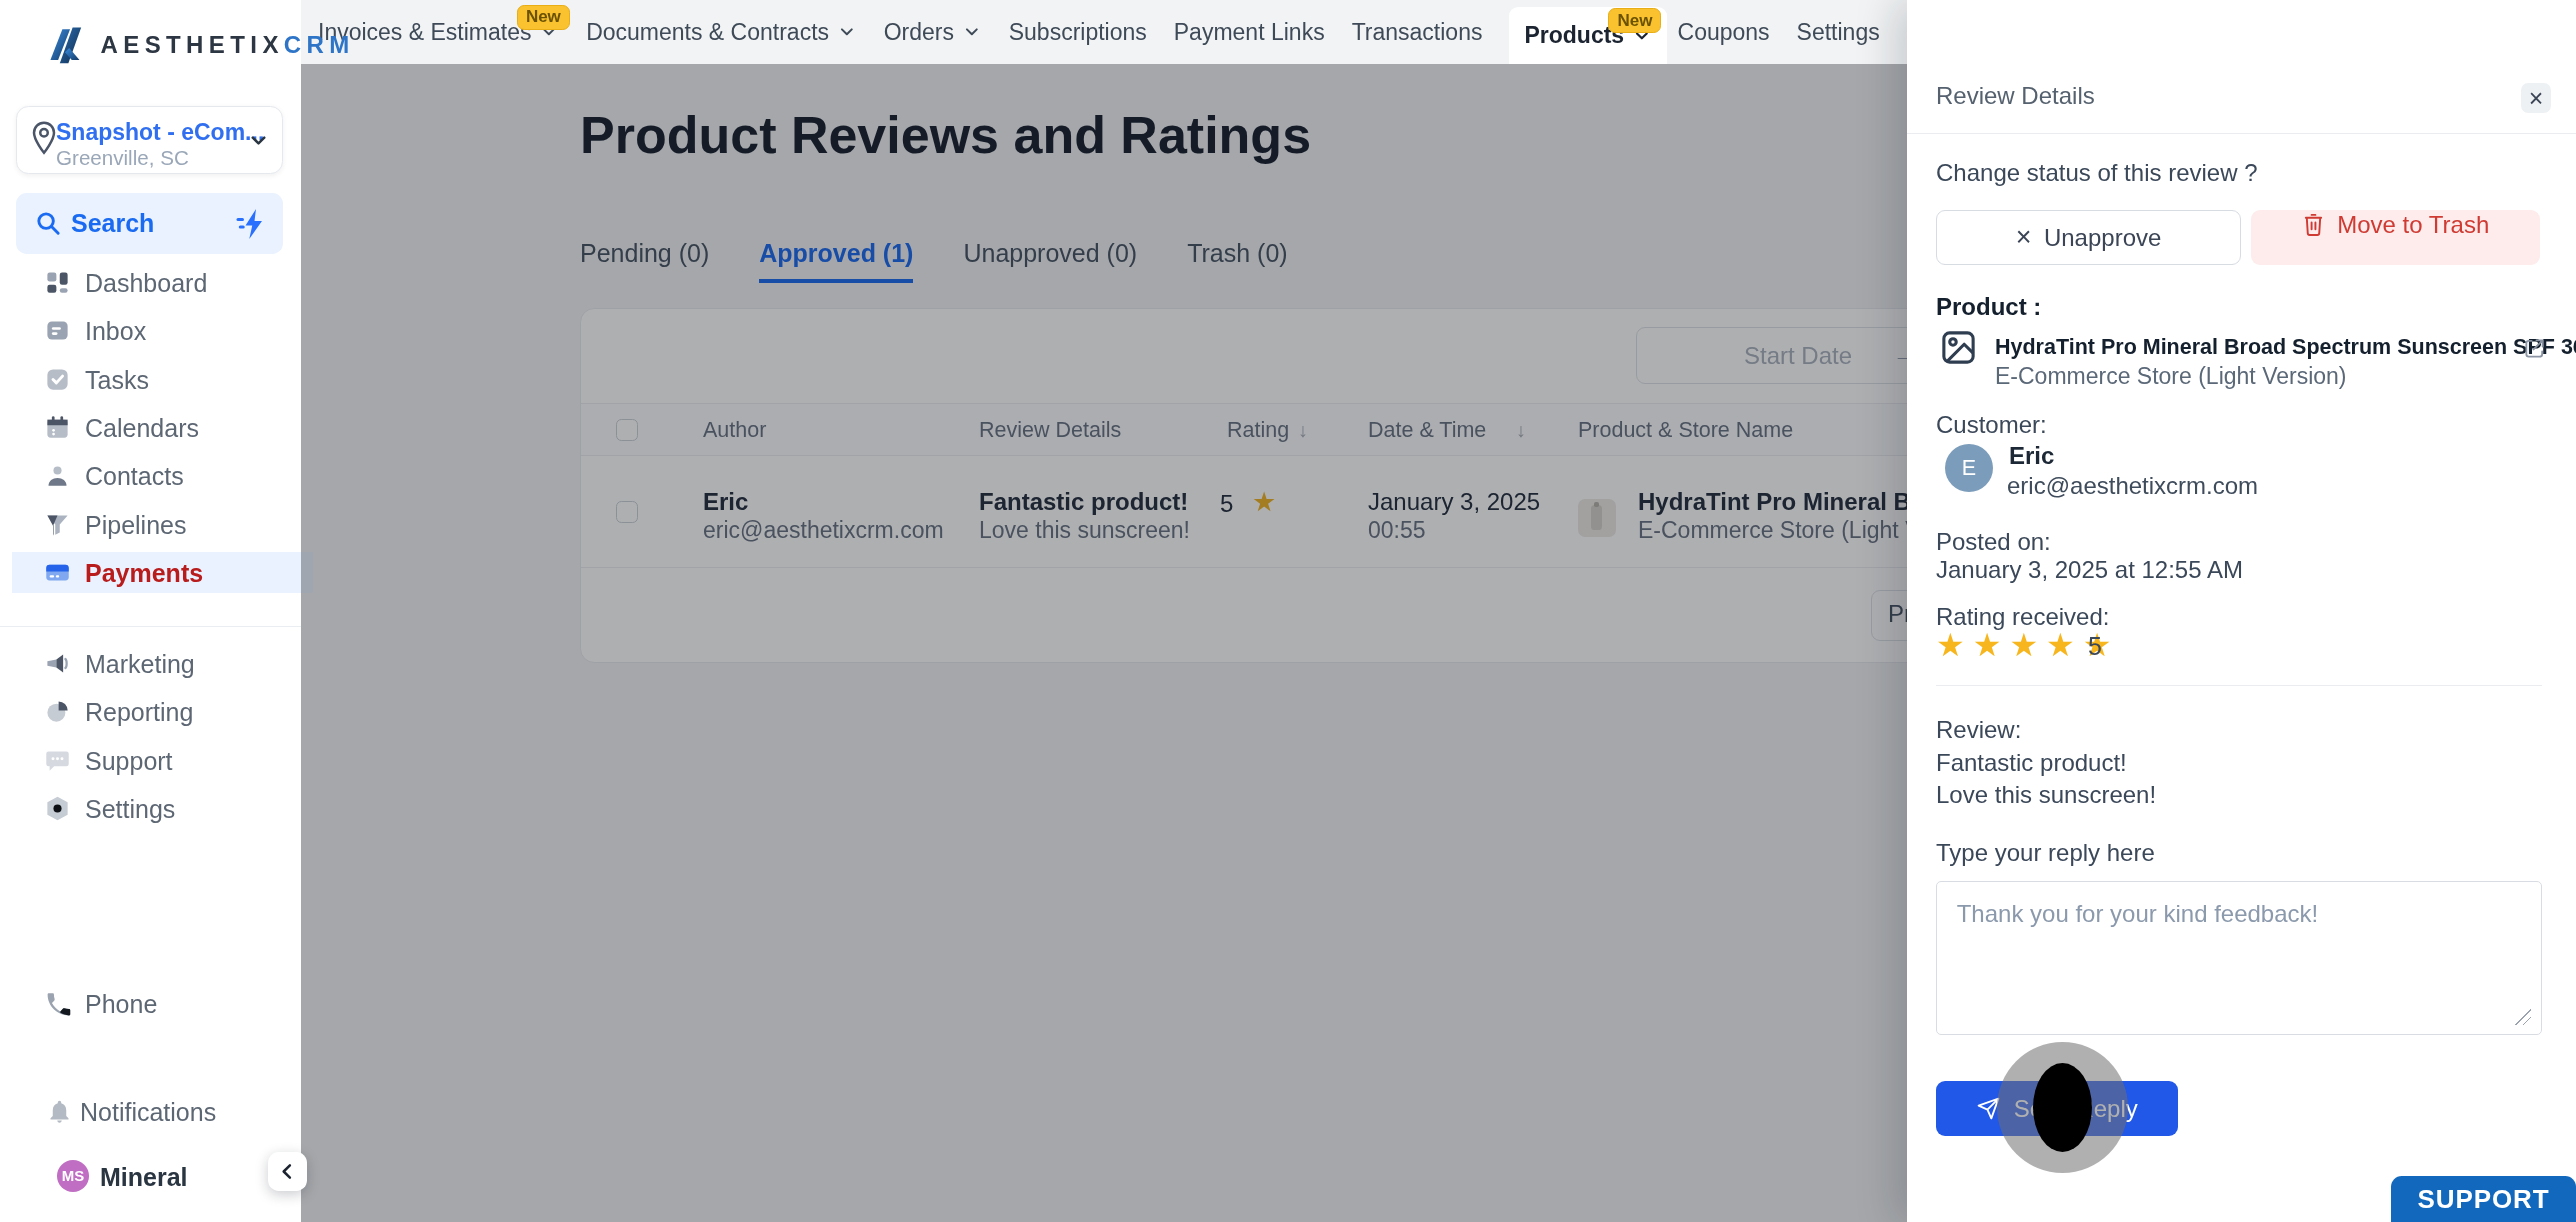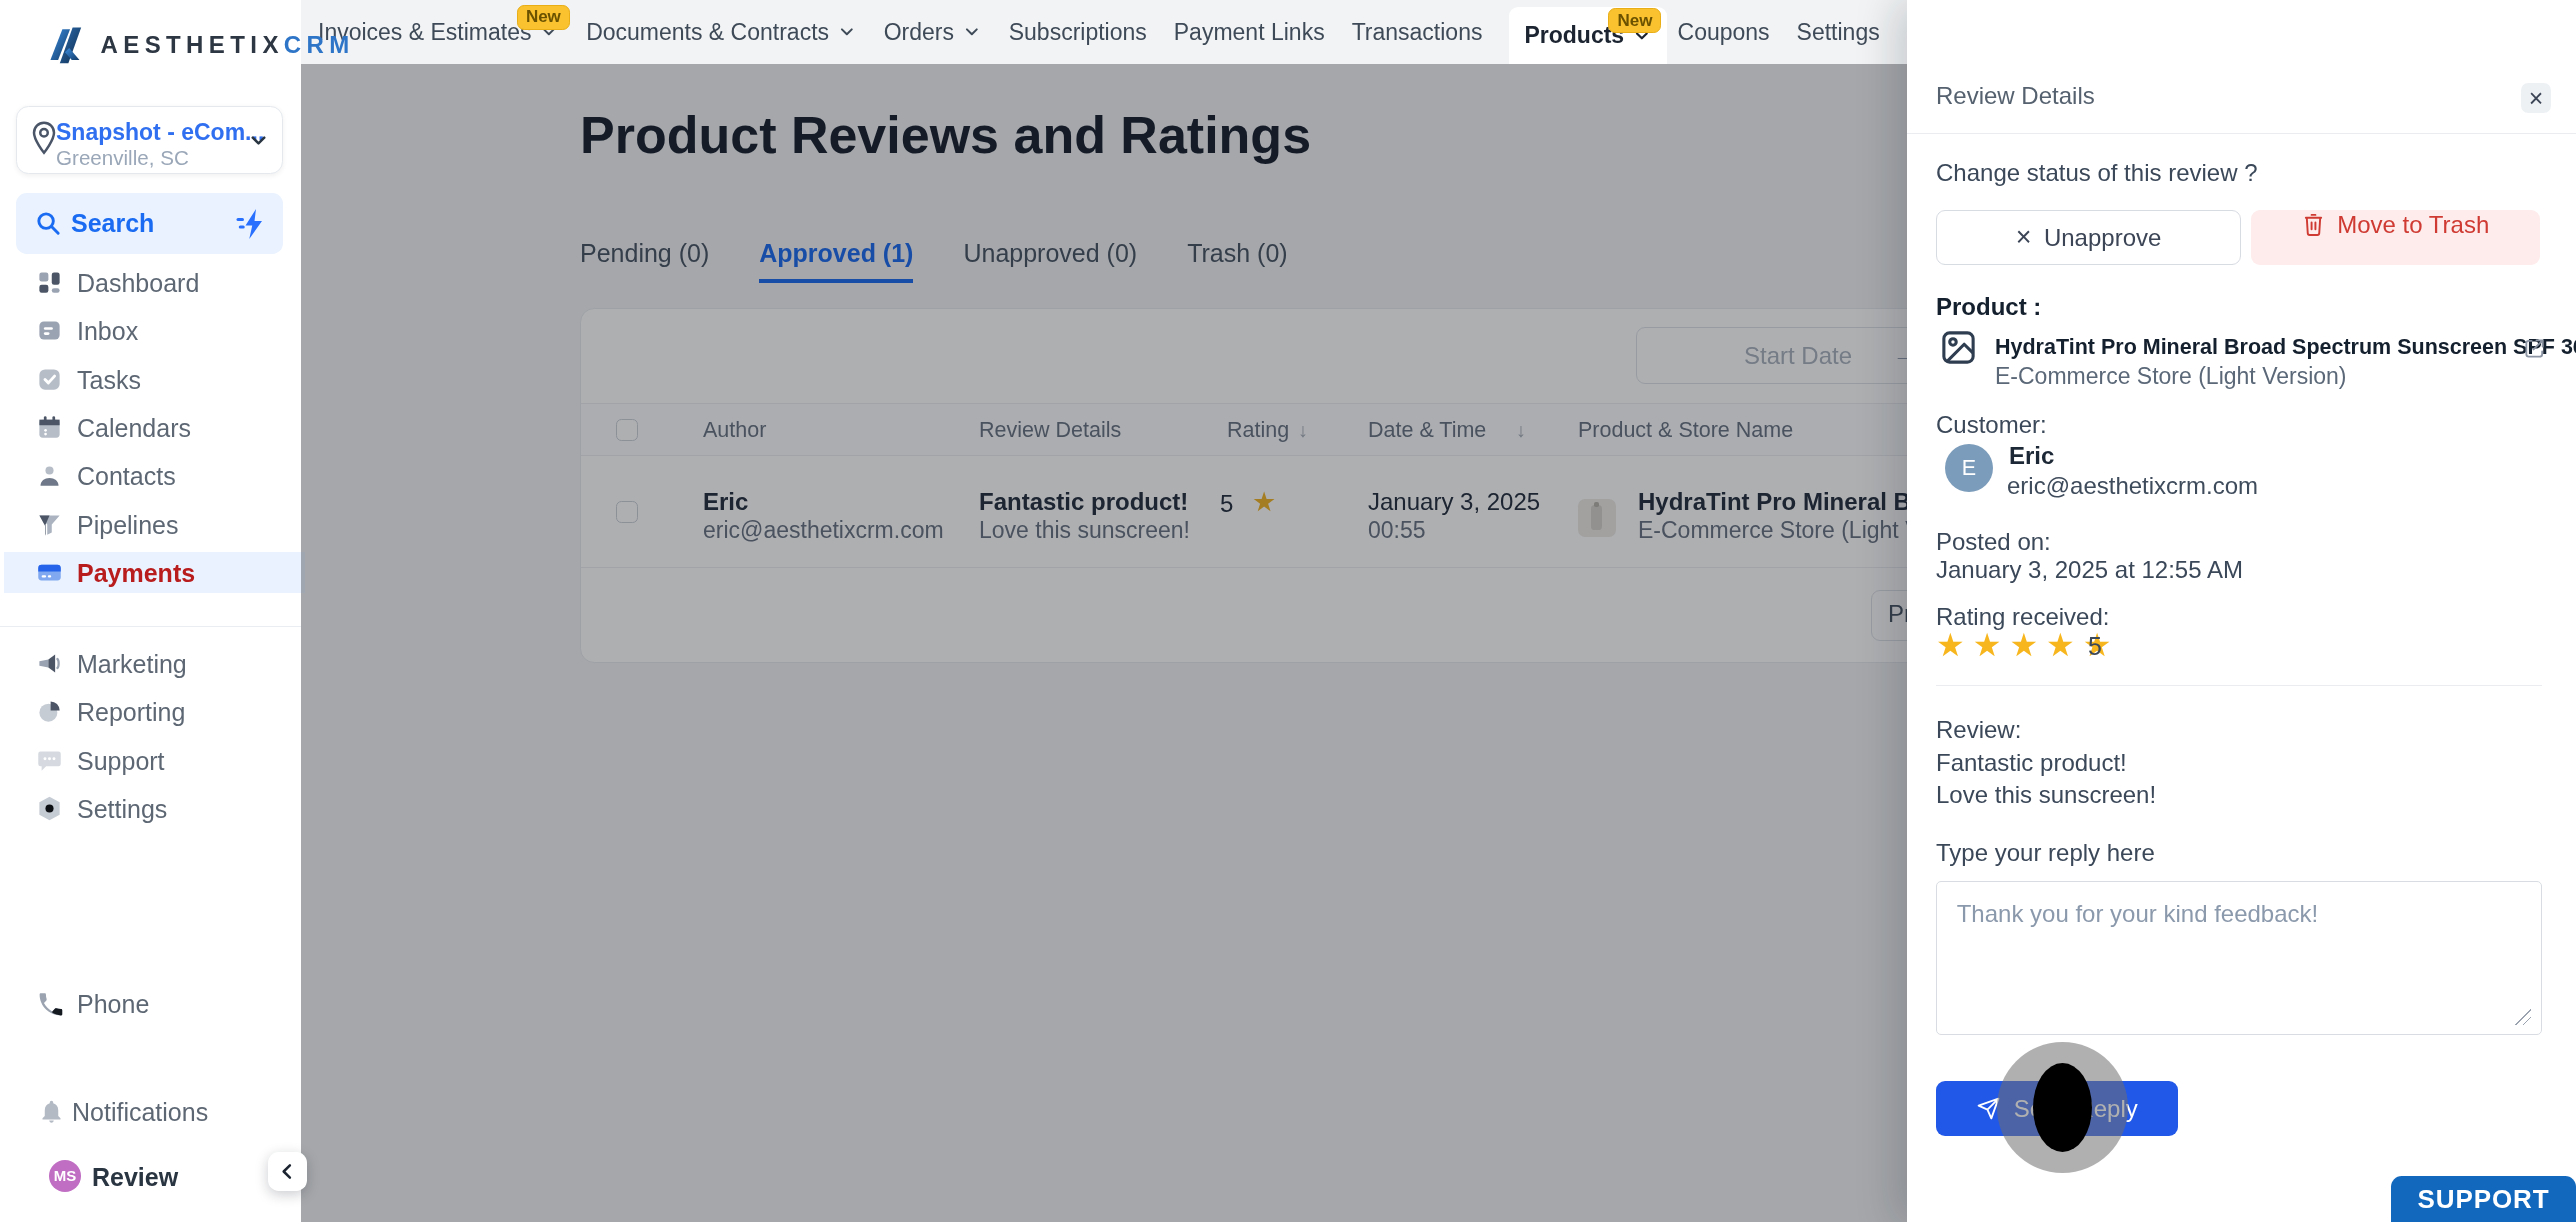--- a/index.html
+++ b/index.html
@@ -15,21 +15,21 @@
   .loc-card{position:absolute;left:16px;top:106px;width:267px;height:68px;background:#fff;
             border:1.3px solid #e5e9ee;border-radius:12.5px;box-shadow:0 1.8px 5.4px rgba(16,24,40,.06);}
   .loc-pin{position:absolute;left:11.6px;top:13.4px;}
   .loc-title{position:absolute;left:39px;top:11.6px;font-size:23px;font-weight:700;color:#2f6ff0;white-space:nowrap;}
   .loc-sub{position:absolute;left:39px;top:39px;font-size:20.6px;color:#9aa7b8;}
   .loc-chev{position:absolute;right:12.5px;top:21.5px;}
   .search-box{position:absolute;left:16px;top:193px;width:267px;height:61px;background:#e9f2fe;border-radius:10.7px;}
   .search-label{position:absolute;left:55px;top:16px;font-size:25px;font-weight:600;color:#1a6bf2;}
   .search-mag{position:absolute;left:18px;top:16px;}
   .search-bolt{position:absolute;right:12.5px;top:12.5px;}
-  .side-item{position:absolute;left:4px;width:301px;height:41px;}
+  .side-item{position:absolute;left:12px;width:301px;height:41px;}
   .side-item .mi{position:absolute;left:32px;top:7.2px;}
   .side-item .lbl{position:absolute;left:73px;top:7.2px;font-size:25px;font-weight:500;color:#5d6774;white-space:nowrap;}
   .side-item.active{background:#e9f2fe;}
   .side-item.active .lbl{color:#b91c1c;font-weight:600;}
   .side-divider{position:absolute;left:0;top:626px;width:301px;height:0;border-top:1.3px solid #eaedf1;}
   .profile-avatar{position:absolute;left:45px;top:3.6px;width:32px;height:32px;border-radius:50%;
                   background:#c06ec3;color:#fff;font-size:15px;font-weight:700;display:flex;align-items:center;justify-content:center;}
   .profile-lbl{position:absolute;left:88px;top:7.2px;font-size:25px;font-weight:600;color:#2a3542;}
 
   
@@ -319,21 +319,21 @@
     <div class="side-item" style="top:1091px">
       <span class="mi" style="left:34px">
         <svg width="27" height="27" viewBox="0 0 24 24">
           <path d="M12 22c1.1 0 2-.9 2-2h-4c0 1.1.9 2 2 2zm6-6v-5c0-3.1-1.6-5.6-4.5-6.3V4c0-.8-.7-1.5-1.5-1.5S10.5 3.2 10.5 4v.7C7.6 5.4 6 7.9 6 11v5l-2 2v1h16v-1l-2-2z" fill="#b3bac4"></path>
         </svg>
       </span>
       <span class="lbl" style="left:68px">Notifications</span>
     </div>
     <div class="side-item" style="top:1156px">
       <span class="profile-avatar">MS</span>
-      <span class="profile-lbl">Review</span>
+      <span class="profile-lbl">Mineral</span>
     </div>
   </div>
 
   <div class="topnav">
     <div class="nav-item">
       <span>Invoices &amp; Estimates</span>
       <svg width="19.7" height="19.7" viewBox="0 0 24 24">
           <polyline points="6,9 12,15 18,9" fill="none" stroke="#3f4a58" stroke-width="2.4" stroke-linecap="round" stroke-linejoin="round"></polyline>
         </svg>
       <span class="badge-new">New</span>

